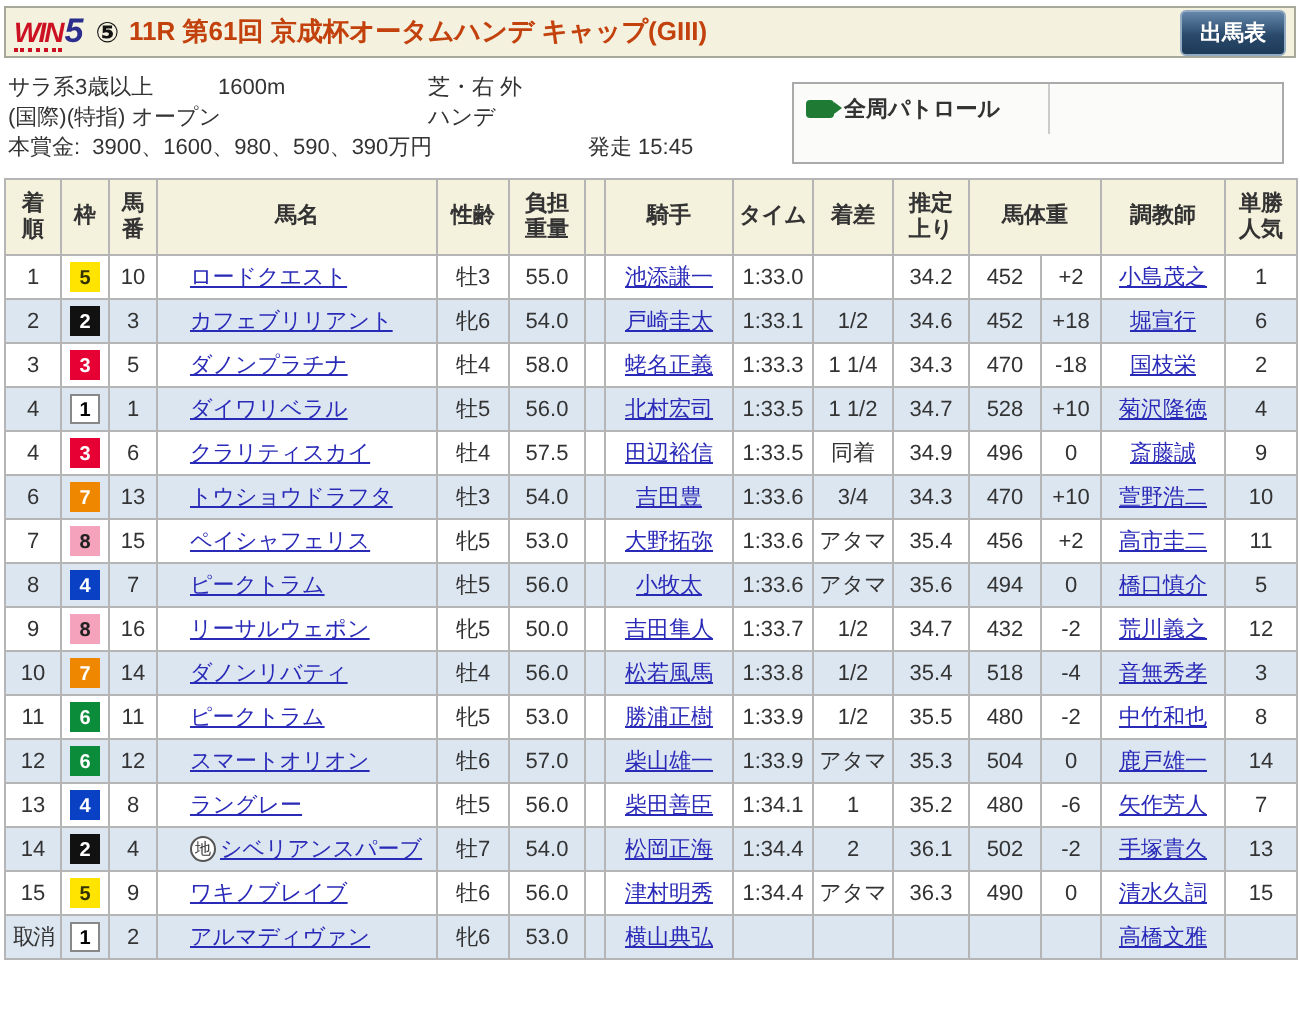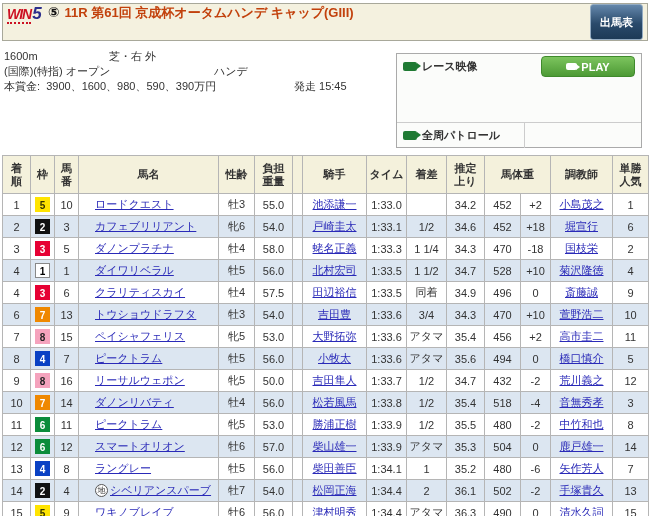--- a/index.html
+++ b/index.html
@@ -5,22 +5,22 @@
   html,body{margin:0;padding:0;}
   body{
     width:650px;height:516px;background:#fff;
     font-family:"Liberation Sans","DejaVu Sans",sans-serif;
     color:#333;font-size:11px;overflow:hidden;
   }
   .page{width:650px;height:516px;position:relative;}
 
   
   .titlebar{
-    margin:3px 2px 0 2px;height:38px;background:#f4f1df;
-    border:1px solid #a8a89a;display:flex;padding:0 4px;
+    margin:3px 2px 0 2px;height:26px;background:#f4f1df;
+    border:1px solid #a8a89a;display:flex;align-items:center;padding:0 4px;
     box-sizing:border-box;
   }
   .win5{display:flex;align-items:baseline;margin-right:6px;white-space:nowrap;}
   .win5 .w{font-style:italic;font-weight:bold;font-size:14px;color:#cc1122;border-bottom:2px dotted #cc1122;letter-spacing:-1px;}
   .win5 .f{font-style:italic;font-weight:bold;font-size:17px;color:#2b2e8c;margin-left:1px;}
   .circnum{font-size:14px;color:#111;margin-right:5px;font-weight:bold;}
   .racetitle{font-size:13px;font-weight:bold;color:#c2410c;white-space:nowrap;}
   .titlebar .btns{margin-left:auto;display:flex;gap:5px;}
   .navybtn{
     background:linear-gradient(#6487ab,#2a4a6b 55%,#1d3a57);
@@ -101,42 +101,35 @@
     <span class="circnum">⑤</span>
     <span class="racetitle">11R 第61回 京成杯オータムハンデ キャップ(GIII)</span>
     <span class="btns">
       <button class="navybtn">出馬表</button>
     </span>
   </div>
 
   <div class="infoarea">
     <div class="infoleft">
       <div class="inforow">
+        <span class="c105">サラ系3歳以上</span>
         <span class="c105">1600m</span>
         <span>芝・右 外</span>
       </div>
       <div class="inforow">
         <span class="c210">(国際)(特指) オープン</span>
         <span>ハンデ</span>
       </div>
       <div class="inforow">
         <span class="c290">本賞金:  3900、1600、980、590、390万円</span>
         <span>発走 15:45</span>
       </div>
     </div>
 
     <div class="videopanel">
-      <div class="vrow">
-        <span class="camicon"></span>
-        <span class="vlabel">レース映像</span>
-        <span class="playbtn">
-          <span class="camicon"></span>
-          <span>PLAY</span>
-        </span>
-      </div>
       <div class="vrow vrow2">
         <span class="camicon"></span>
         <span class="vlabel">全周パトロール</span>
         <span class="vdivider"></span>
       </div>
     </div>
   </div>
 
   <table class="results">
     <colgroup>

